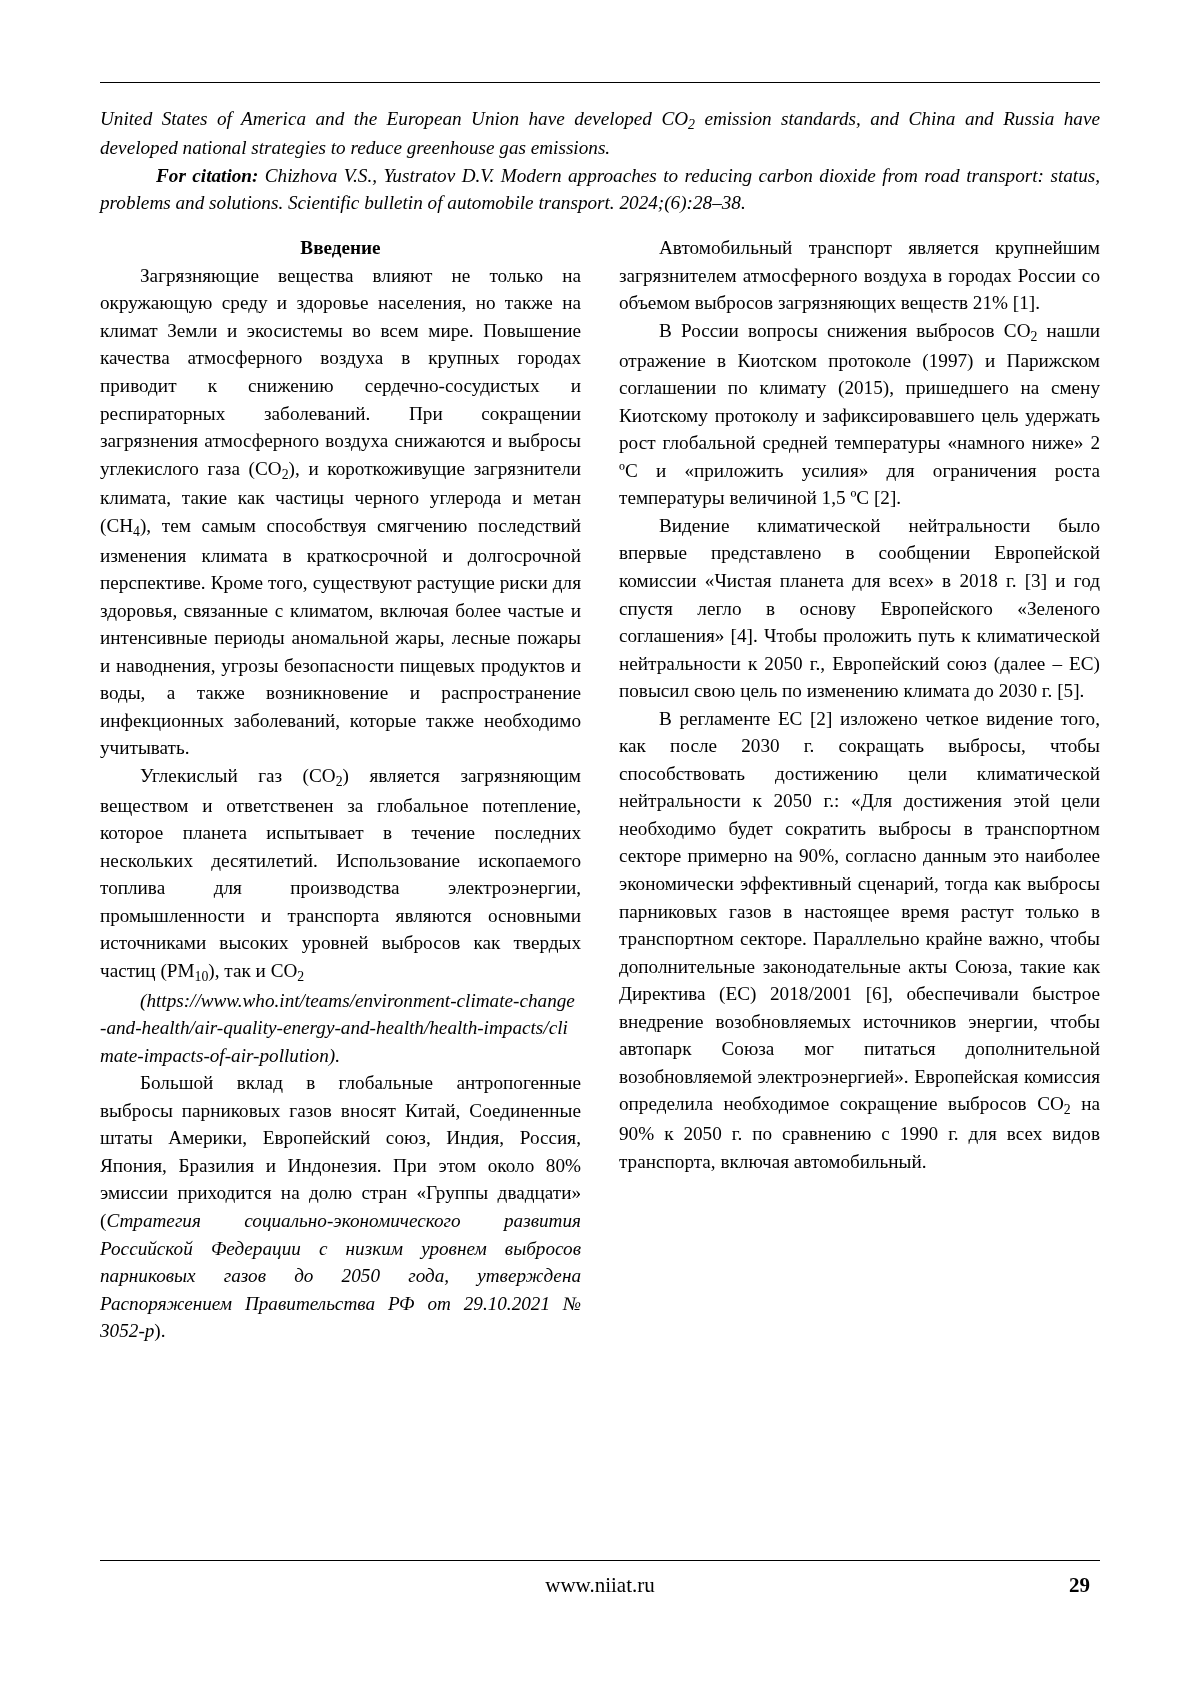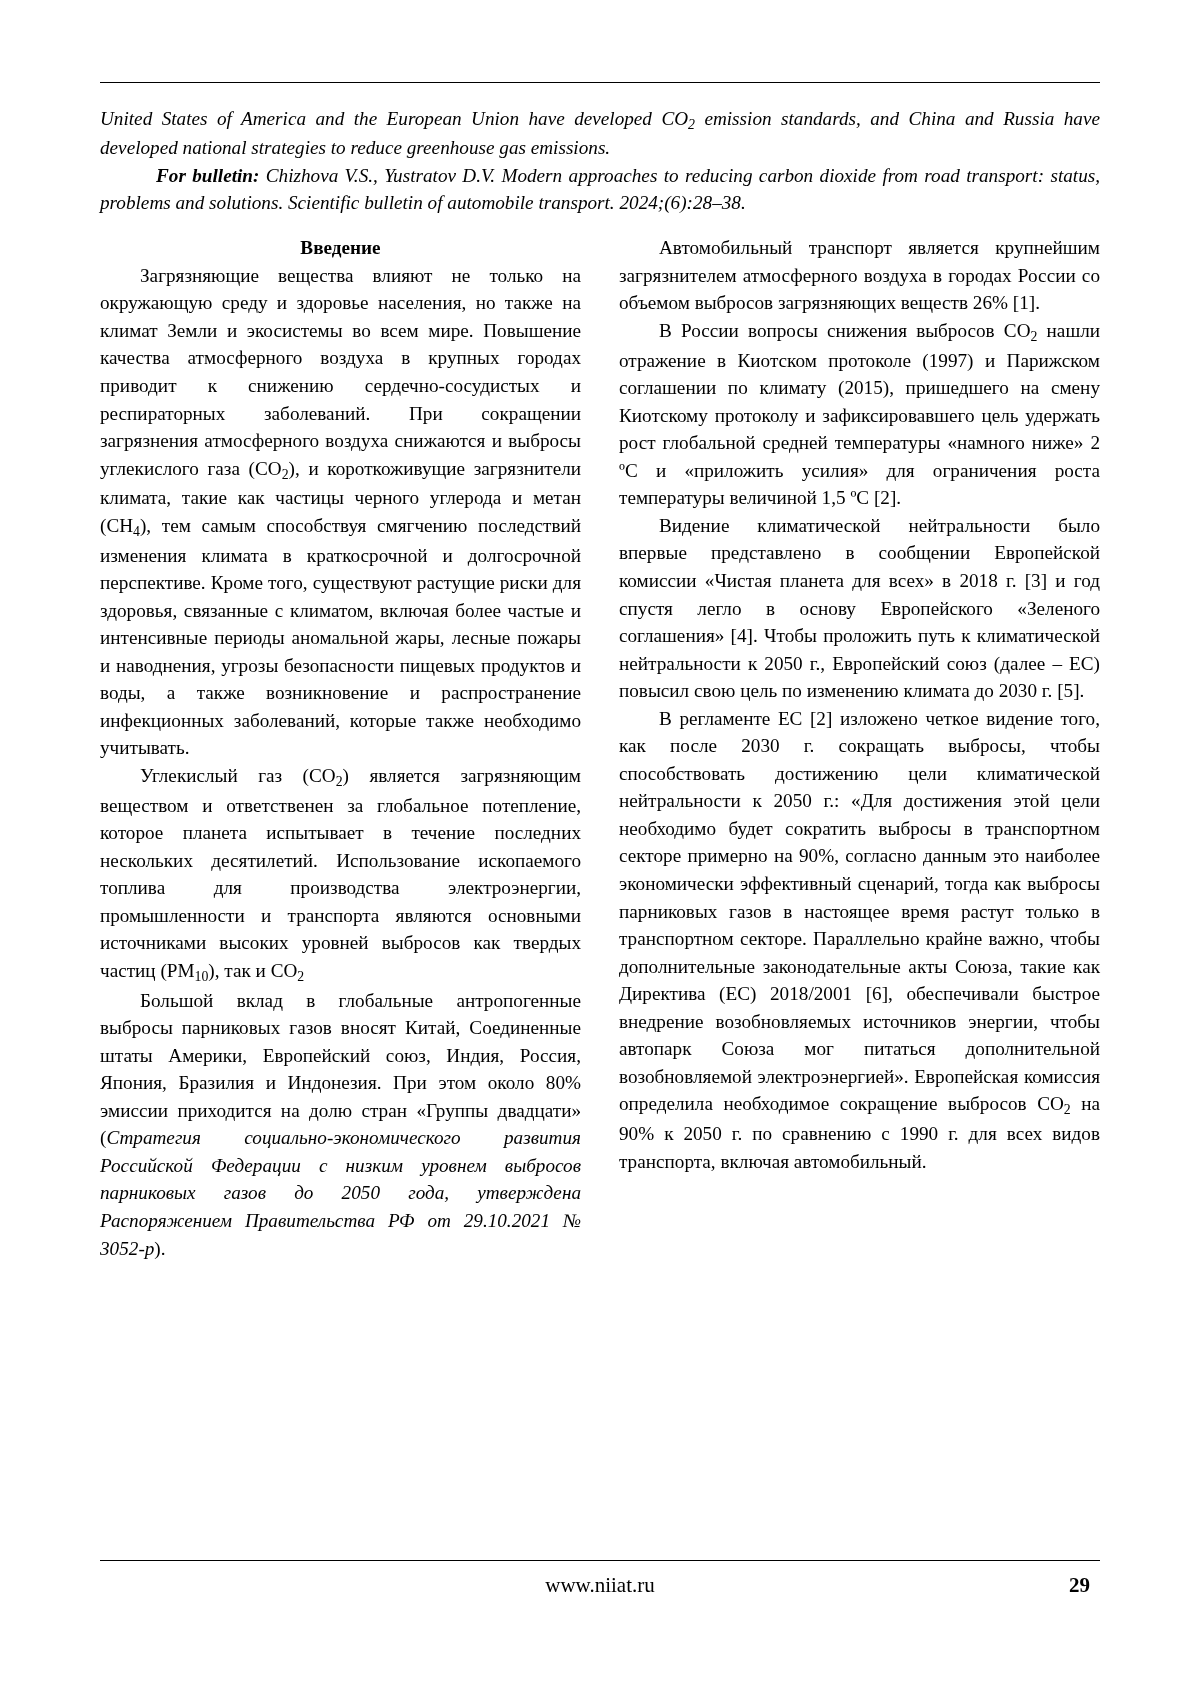--- a/index.html
+++ b/index.html
@@ -100,34 +100,35 @@
 </style>
 </head>
 <body>
 
 <div class="page">
 
   <hr class="rule top-rule">
 
   <div class="abstract-block">
     <p>United States of America and the European Union have developed CO<sub>2</sub> emission standards, and China and Russia have developed national strategies to reduce greenhouse gas emissions.</p>
-    <p class="indented"><span class="lead">For bulletin:</span><span> Chizhova V.S., Yustratov D.V. Modern approaches to reducing carbon dioxide from road transport: status, problems and solutions. Scientific bulletin of automobile transport. 2024;(6):28–38.</span></p>
+    <p class="indented"><span class="lead">For citation:</span><span> Chizhova V.S., Yustratov D.V. Modern approaches to reducing carbon dioxide from road transport: status, problems and solutions. Scientific bulletin of automobile transport. 2024;(6):28–38.</span></p>
   </div>
 
   <div class="columns">
 
     <div class="col">
       <h2>Введение</h2>
       <p>Загрязняющие вещества влияют не только на окружающую среду и здоровье населения, но также на климат Земли и экосистемы во всем мире. Повышение качества атмосферного воздуха в крупных городах приводит к снижению сердечно-сосудистых и респираторных заболеваний. При сокращении загрязнения атмосферного воздуха снижаются и выбросы углекислого газа (CO<sub>2</sub>), и короткоживущие загрязнители климата, такие как частицы черного углерода и метан (CH<sub>4</sub>), тем самым способствуя смягчению последствий изменения климата в краткосрочной и долгосрочной перспективе. Кроме того, существуют растущие риски для здоровья, связанные с климатом, включая более частые и интенсивные периоды аномальной жары, лесные пожары и наводнения, угрозы безопасности пищевых продуктов и воды, а также возникновение и распространение инфекционных заболеваний, которые также необходимо учитывать.</p>
       <p>Углекислый газ (CO<sub>2</sub>) является загрязняющим веществом и ответственен за глобальное потепление, которое планета испытывает в течение последних нескольких десятилетий. Использование ископаемого топлива для производства электроэнергии, промышленности и транспорта являются основными источниками высоких уровней выбросов как твердых частиц (PM<sub>10</sub>), так и CO<sub>2</sub></p>
+      <p class="url">(https://www.who.int/teams/environment-climate-change-and-health/air-quality-energy-and-health/health-impacts/climate-impacts-of-air-pollution).</p>
       <p><span>Большой вклад в глобальные антропогенные выбросы парниковых газов вносят Китай, Соединенные штаты Америки, Европейский союз, Индия, Россия, Япония, Бразилия и Индонезия. При этом около 80% эмиссии приходится на долю стран «Группы двадцати» (</span><span class="ital" style="font-style:italic">Стратегия социально-экономического развития Российской Федерации с низким уровнем выбросов парниковых газов до 2050 года, утверждена Распоряжением Правительства РФ от 29.10.2021 № 3052-р</span><span>).</span></p>
     </div>
 
     <div class="col">
-      <p>Автомобильный транспорт является крупнейшим загрязнителем атмосферного воздуха в городах России со объемом выбросов загрязняющих веществ 26% [1].</p>
+      <p>Автомобильный транспорт является крупнейшим загрязнителем атмосферного воздуха в городах России со объемом выбросов загрязняющих веществ 21% [1].</p>
       <p>В России вопросы снижения выбросов CO<sub>2</sub> нашли отражение в Киотском протоколе (1997) и Парижском соглашении по климату (2015), пришедшего на смену Киотскому протоколу и зафиксировавшего цель удержать рост глобальной средней температуры «намного ниже» 2 ºС и «приложить усилия» для ограничения роста температуры величиной 1,5 ºС [2].</p>
       <p>Видение климатической нейтральности было впервые представлено в сообщении Европейской комиссии «Чистая планета для всех» в 2018 г. [3] и год спустя легло в основу Европейского «Зеленого соглашения» [4]. Чтобы проложить путь к климатической нейтральности к 2050 г., Европейский союз (далее – ЕС) повысил свою цель по изменению климата до 2030 г. [5].</p>
       <p>В регламенте ЕС [2] изложено четкое видение того, как после 2030 г. сокращать выбросы, чтобы способствовать достижению цели климатической нейтральности к 2050 г.: «Для достижения этой цели необходимо будет сократить выбросы в транспортном секторе примерно на 90%, согласно данным это наиболее экономически эффективный сценарий, тогда как выбросы парниковых газов в настоящее время растут только в транспортном секторе. Параллельно крайне важно, чтобы дополнительные законодательные акты Союза, такие как Директива (ЕС) 2018/2001 [6], обеспечивали быстрое внедрение возобновляемых источников энергии, чтобы автопарк Союза мог питаться дополнительной возобновляемой электроэнергией». Европейская комиссия определила необходимое сокращение выбросов CO<sub>2</sub> на 90% к 2050 г. по сравнению с 1990 г. для всех видов транспорта, включая автомобильный.</p>
     </div>
 
   </div>
 
   <div class="footer">
     <hr class="rule">
     <div class="footer-row">

